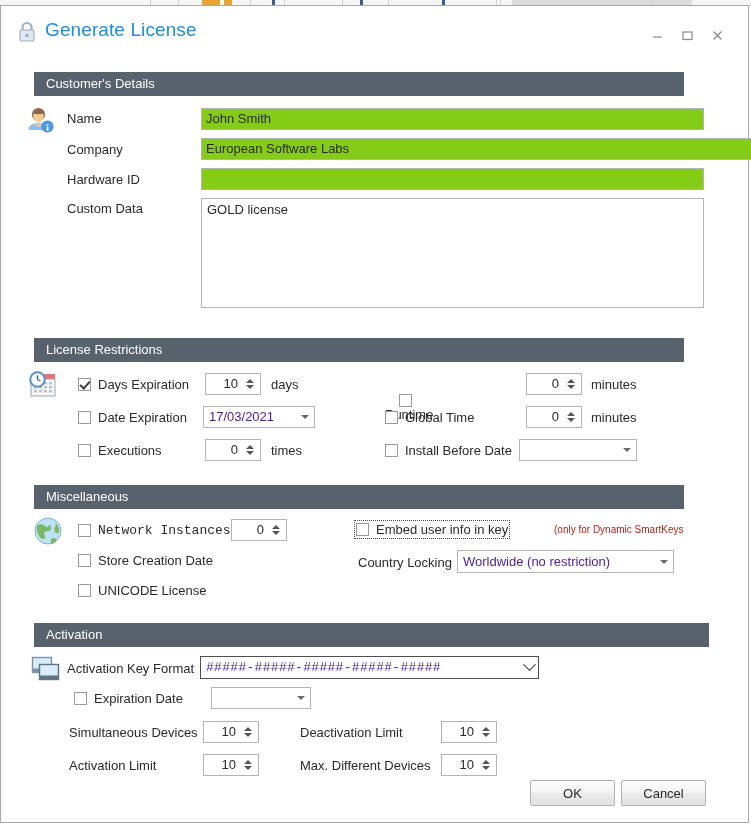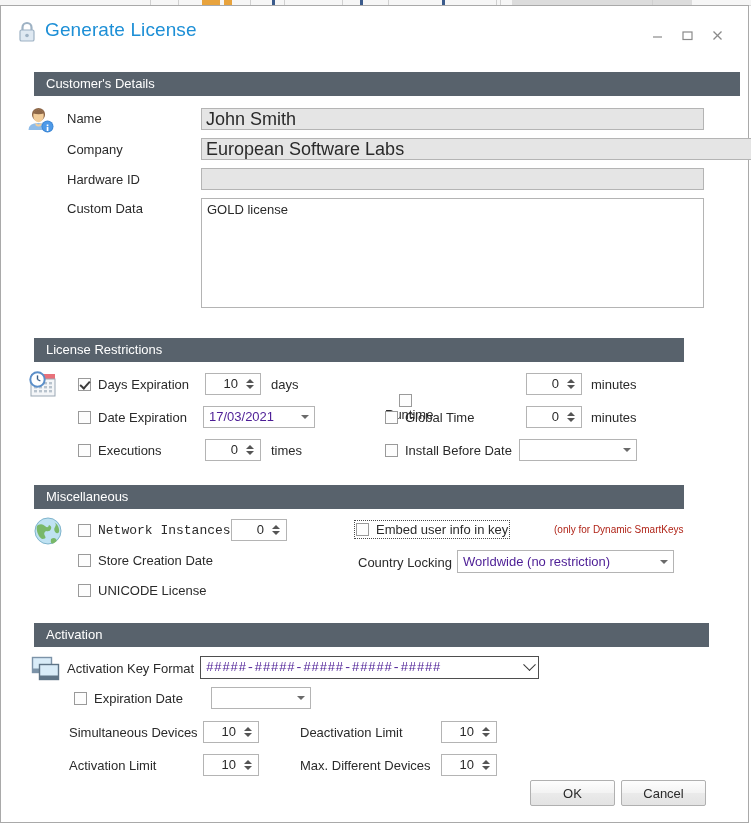--- a/index.html
+++ b/index.html
@@ -79,23 +79,23 @@
     color: #2a2a2a;
     white-space: nowrap;
     line-height: 16px;
   }
 
   
   .tb {
     position: absolute;
     box-sizing: border-box;
     border: 1px solid #b4b4b4;
-    background: #e5e5e5;
+    background: #84cc16;
     font-family: "Liberation Sans", sans-serif;
-    font-size: 18px;
+    font-size: 13px;
     color: #2a2a2a;
     padding: 0 4px;
     line-height: 20px;
     white-space: nowrap;
     overflow: hidden;
   }
   .ta {
     position: absolute;
     box-sizing: border-box;
     border: 1px solid #b4b4b4;
@@ -270,21 +270,21 @@
         </div>
         <div class="win-btn">
           <svg width="11" height="11">
             <line x1="1.5" y1="1.5" x2="9.5" y2="9.5" stroke="#8a8a8a" stroke-width="1.3"></line>
             <line x1="9.5" y1="1.5" x2="1.5" y2="9.5" stroke="#8a8a8a" stroke-width="1.3"></line>
           </svg>
         </div>
       </div>
     </div>
 
-    <div class="sec-header" style="left:33px; top:66px; width:706px;">Customer's Details</div>
+    <div class="sec-header" style="left:33px; top:66px; width:650px;">Customer's Details</div>
 
     <div class="icon-box" style="left:21px; top:96px; width:34px; height:34px;">
       <svg width="34" height="34" viewBox="0 0 34 34">
         <path d="M10 12 a6.5 6 0 0 1 13 0 l0 1 a6.5 6 0 0 1 -13 0 z" fill="#8d6748"></path>
         <ellipse cx="16.5" cy="14" rx="5.2" ry="6.2" fill="#f2cd9a"></ellipse>
         <path d="M11.3 11.5 a5.4 5.2 0 0 1 10.4 0 q-5 1.6 -10.4 0 z" fill="#8d6748"></path>
         <path d="M6.5 28 q0 -7 10 -7 t10 7 z" fill="#8fbce8"></path>
         <path d="M13.5 20.8 q3 3.2 6 0 l0 2.4 q-3 2.6 -6 0 z" fill="#f2cd9a"></path>
         <circle cx="25.5" cy="24.5" r="6" fill="#3e87d4"></circle>
         <circle cx="25.5" cy="24.5" r="5.1" fill="#4e9ae8"></circle>

